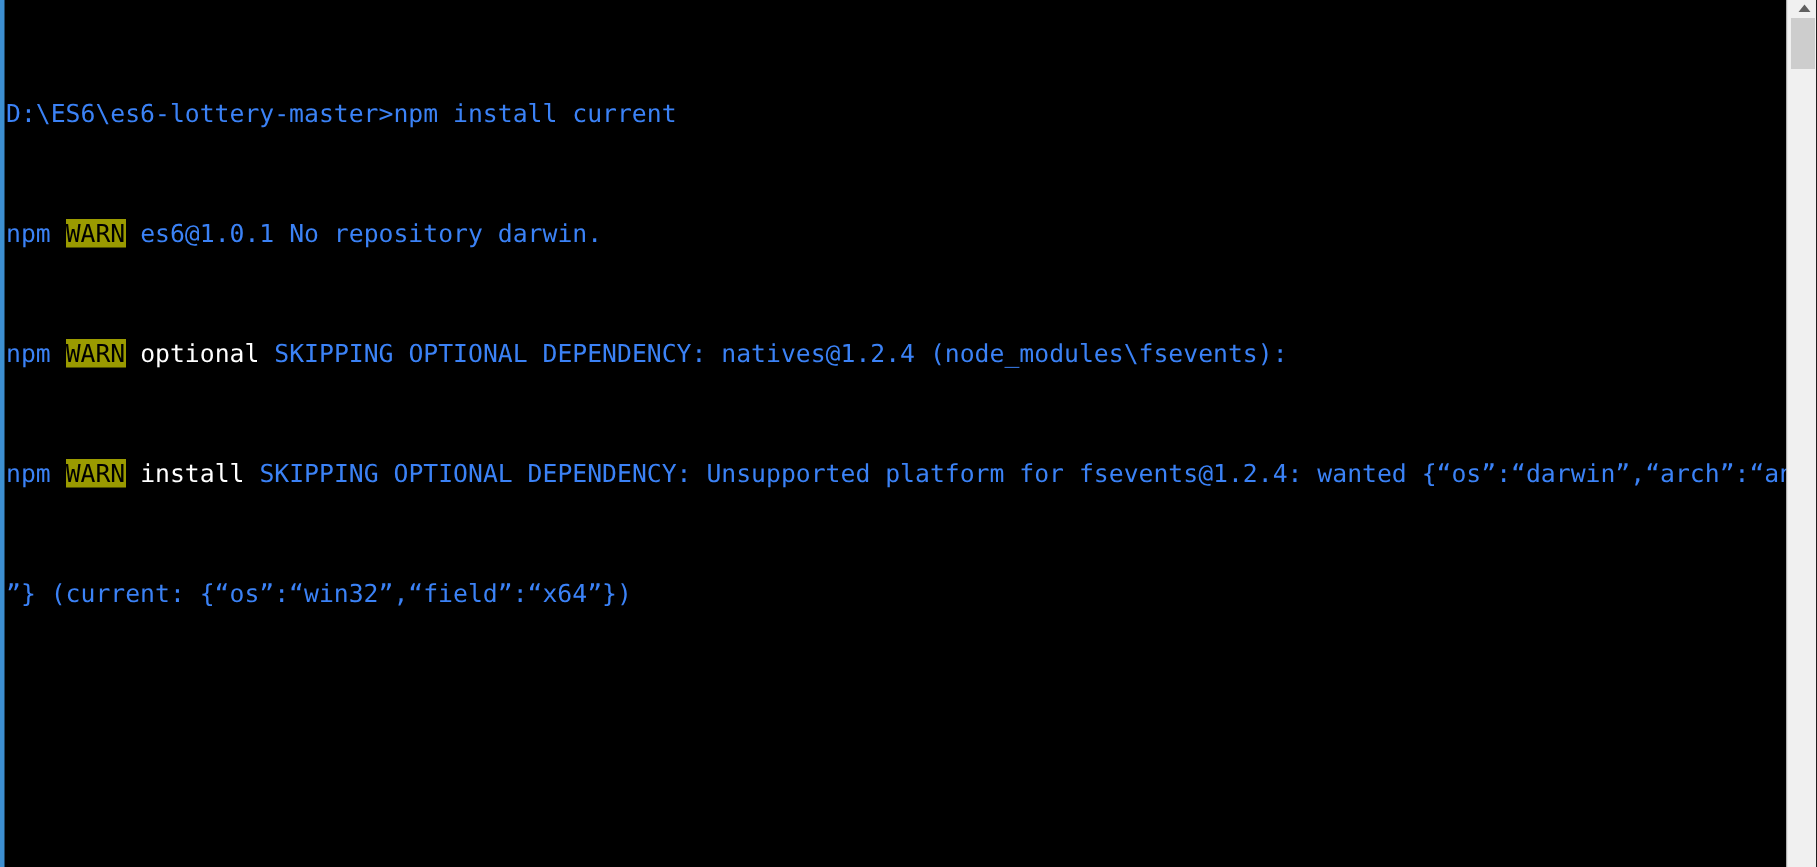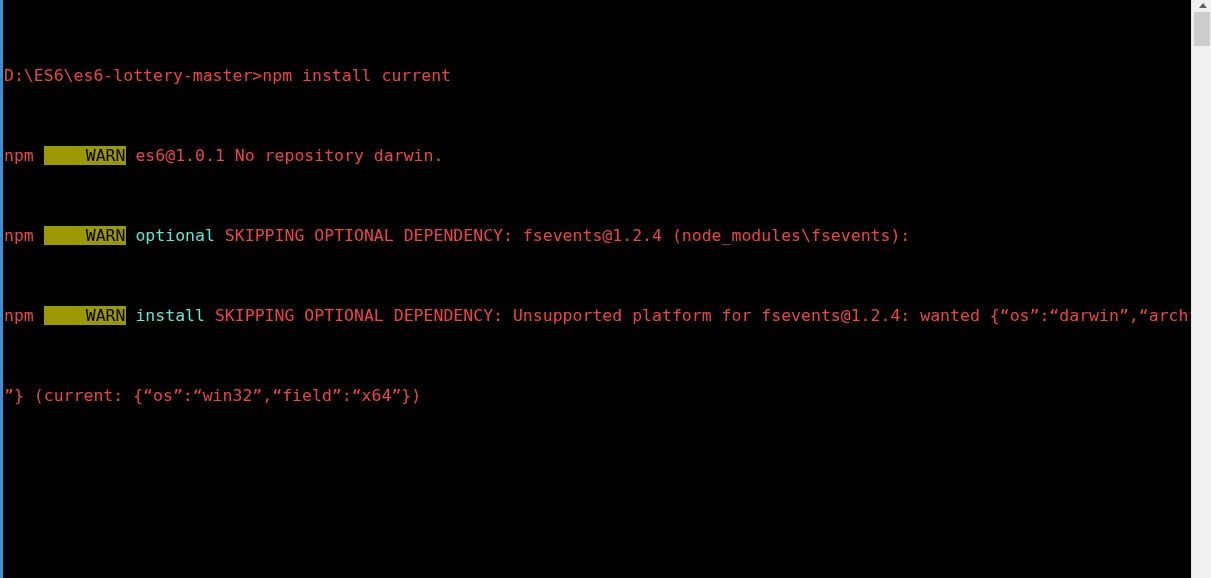--- a/index.html
+++ b/index.html
@@ -44,26 +44,25 @@
   }
   .line {
     height: 20px;
     white-space: pre;
     font-size: 16.5px;
     line-height: 20px;
   }
   .line.blank { color: transparent; }
 
   
-  .c-default { color: #ef4444; }
-  .c-magenta { color: #5eead4; }
+  .c-default { color: #3b82f6; }
+  .c-magenta { color: #ffffff; }
   .c-warn {
     background: #9a9a00;
     color: #000000;
-    padding-left: 42px;
   }
 
   
   #scrollbar-vertical {
     position: absolute;
     right: 0;
     top: 0;
     width: 20px;
     height: 578px;
     background: #f0f0f0;
@@ -95,21 +94,21 @@
 <div id="terminal-window">
 
   <div id="left-border"></div>
 
   <div id="console-output">
 
     <div class="line"><span class="c-default">D:\ES6\es6-lottery-master&gt;</span><span class="c-default">npm install current</span></div>
 
     <div class="line"><span class="c-default">npm</span><span class="c-default"> </span><span class="c-warn">WARN</span><span class="c-default"> </span><span class="c-default">es6@1.0.1 No repository darwin.</span></div>
 
-    <div class="line"><span class="c-default">npm</span><span class="c-default"> </span><span class="c-warn">WARN</span><span class="c-default"> </span><span class="c-magenta">optional</span><span class="c-default"> </span><span class="c-default">SKIPPING OPTIONAL DEPENDENCY: fsevents@1.2.4 (node_modules\fsevents):</span></div>
+    <div class="line"><span class="c-default">npm</span><span class="c-default"> </span><span class="c-warn">WARN</span><span class="c-default"> </span><span class="c-magenta">optional</span><span class="c-default"> </span><span class="c-default">SKIPPING OPTIONAL DEPENDENCY: natives@1.2.4 (node_modules\fsevents):</span></div>
 
     <div class="line"><span class="c-default">npm</span><span class="c-default"> </span><span class="c-warn">WARN</span><span class="c-default"> </span><span class="c-magenta">install</span><span class="c-default"> </span><span class="c-default">SKIPPING OPTIONAL DEPENDENCY: Unsupported platform for fsevents@1.2.4: wanted {“os”:“darwin”,“arch”:“any</span></div>
 
     <div class="line"><span class="c-default">”} (current: {“os”:“win32”,“field”:“x64”})</span></div>
 
     <div class="line blank">&nbsp;</div>
 
 
     
 

